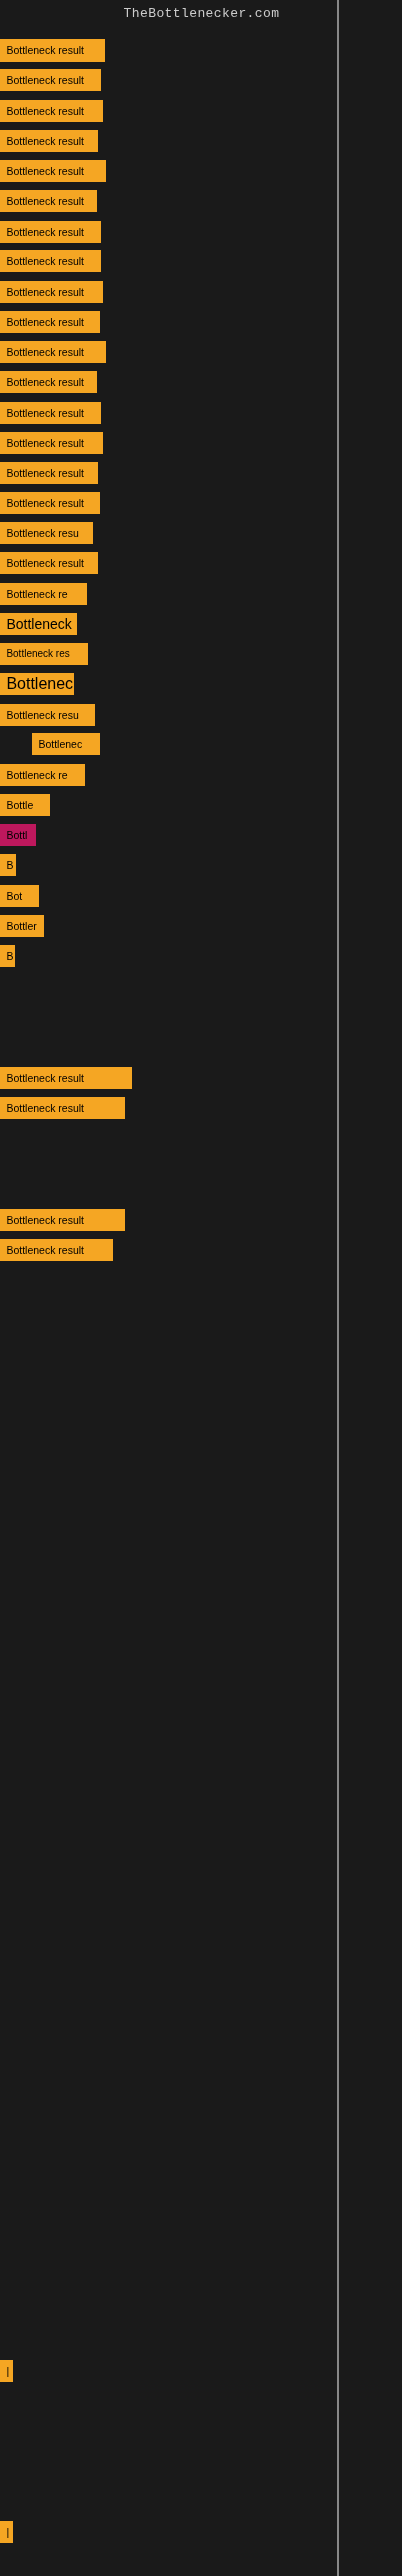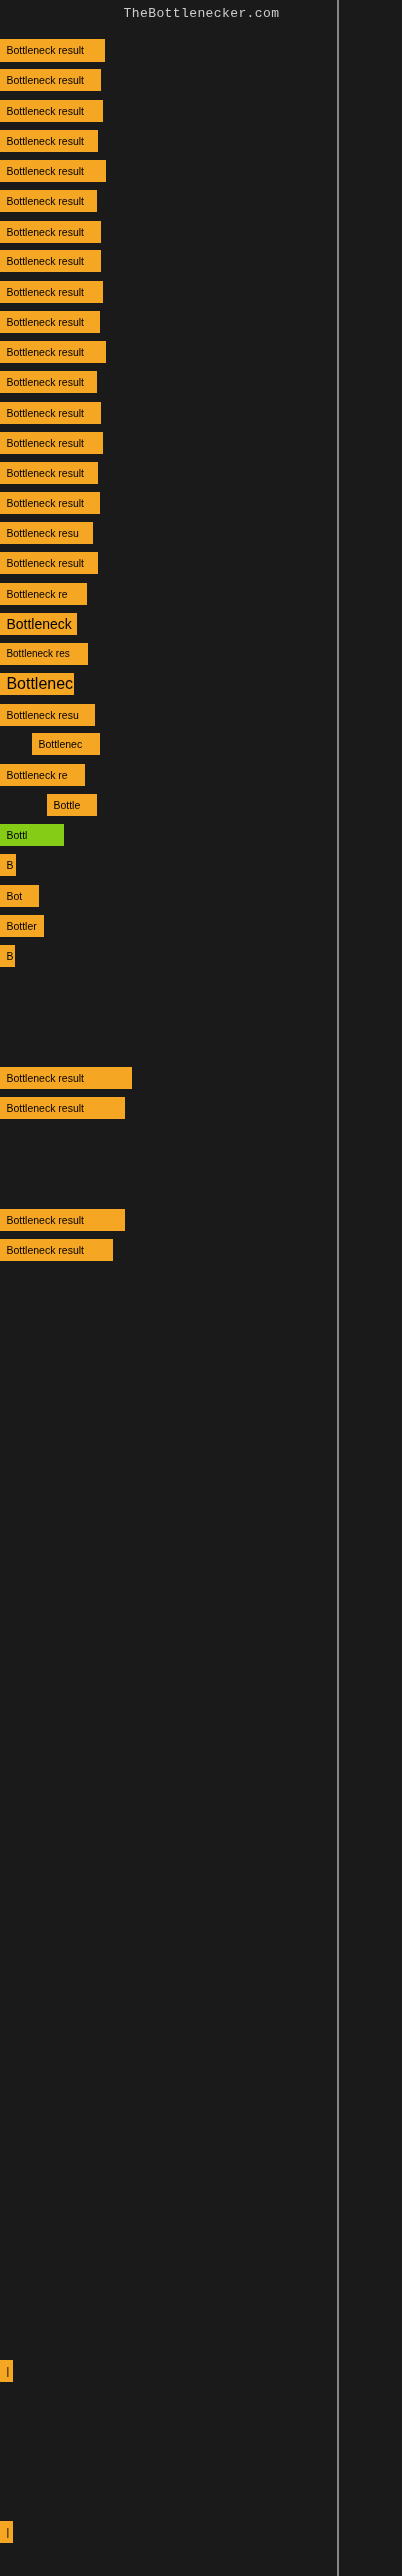--- a/index.html
+++ b/index.html
@@ -74,22 +74,22 @@
     <div class="bottleneck-bar" style="top: 467px; width: 100px; font-size: 10.5px; background-color: rgb(245, 166, 35); color: rgb(0, 0, 0);">Bottleneck result</div>
     <div class="bottleneck-bar" style="top: 497px; width: 93px; font-size: 10.5px; background-color: rgb(245, 166, 35); color: rgb(0, 0, 0);">Bottleneck resu</div>
     <div class="bottleneck-bar" style="top: 527px; width: 98px; font-size: 10.5px; background-color: rgb(245, 166, 35); color: rgb(0, 0, 0);">Bottleneck result</div>
     <div class="bottleneck-bar" style="top: 558px; width: 87px; font-size: 10.5px; background-color: rgb(245, 166, 35); color: rgb(0, 0, 0);">Bottleneck re</div>
     <div class="bottleneck-bar" style="top: 588px; width: 77px; font-size: 14px; background-color: rgb(245, 166, 35); color: rgb(0, 0, 0); text-align: center;">Bottleneck</div>
     <div class="bottleneck-bar" style="top: 618px; width: 88px; font-size: 10px; background-color: rgb(245, 166, 35); color: rgb(0, 0, 0);">Bottleneck res</div>
     <div class="bottleneck-bar" style="top: 648px; width: 74px; font-size: 16px; background-color: rgb(245, 166, 35); color: rgb(0, 0, 0);">Bottleneck r</div>
     <div class="bottleneck-bar" style="top: 679px; width: 95px; font-size: 10.5px; background-color: rgb(245, 166, 35); color: rgb(0, 0, 0);">Bottleneck resu</div>
     <div class="bottleneck-bar" style="top: 708px; width: 68px; font-size: 10.5px; background-color: rgb(245, 166, 35); color: rgb(0, 0, 0); margin-left: 32px;">Bottlenec</div>
     <div class="bottleneck-bar" style="top: 739px; width: 85px; font-size: 10.5px; background-color: rgb(245, 166, 35); color: rgb(0, 0, 0);">Bottleneck re</div>
-    <div class="bottleneck-bar" style="top: 769px; width: 50px; font-size: 10.5px; background-color: rgb(245, 166, 35); color: rgb(0, 0, 0); margin-left: 47px;">Bottle</div>
-    <div class="bottleneck-bar" style="top: 799px; width: 64px; font-size: 10.5px; background-color: #84cc16; color: rgb(0, 0, 0);">Bottl</div>
+    <div class="bottleneck-bar" style="top: 769px; width: 50px; font-size: 10.5px; background-color: rgb(245, 166, 35); color: rgb(0, 0, 0);">Bottle</div>
+    <div class="bottleneck-bar" style="top: 799px; width: 36px; font-size: 10.5px; background-color: #be185d; color: rgb(0, 0, 0);">Bottl</div>
     <div class="bottleneck-bar" style="top: 829px; width: 16px; font-size: 10.5px; background-color: rgb(245, 166, 35); color: rgb(0, 0, 0);">B</div>
     <div class="bottleneck-bar" style="top: 860px; width: 39px; font-size: 10.5px; background-color: rgb(245, 166, 35); color: rgb(0, 0, 0);">Bot</div>
     <div class="bottleneck-bar" style="top: 890px; width: 44px; font-size: 10.5px; background-color: rgb(245, 166, 35); color: rgb(0, 0, 0);">Bottler</div>
     <div class="bottleneck-bar" style="top: 920px; width: 14.5px; font-size: 10.5px; background-color: rgb(245, 166, 35); color: rgb(0, 0, 0);">B</div>
     <div class="bottleneck-bar" style="top: 1042px; width: 132px; font-size: 10.5px; background-color: rgb(245, 166, 35); color: rgb(0, 0, 0);">Bottleneck result</div>
     <div class="bottleneck-bar" style="top: 1072px; width: 125px; font-size: 10.5px; background-color: rgb(245, 166, 35); color: rgb(0, 0, 0);">Bottleneck result</div>
     <div class="bottleneck-bar" style="top: 1184px; width: 125px; font-size: 10.5px; background-color: rgb(245, 166, 35); color: rgb(0, 0, 0);">Bottleneck result</div>
     <div class="bottleneck-bar" style="top: 1214px; width: 113px; font-size: 10.5px; background-color: rgb(245, 166, 35); color: rgb(0, 0, 0);">Bottleneck result</div>
     <div class="bottleneck-bar" style="top: 2335px; width: 12px; font-size: 10.5px; background-color: rgb(245, 166, 35); color: rgb(0, 0, 0);">|</div>
     <div class="bottleneck-bar" style="top: 2496px; width: 12px; font-size: 10.5px; background-color: rgb(245, 166, 35); color: rgb(0, 0, 0);">|</div>

